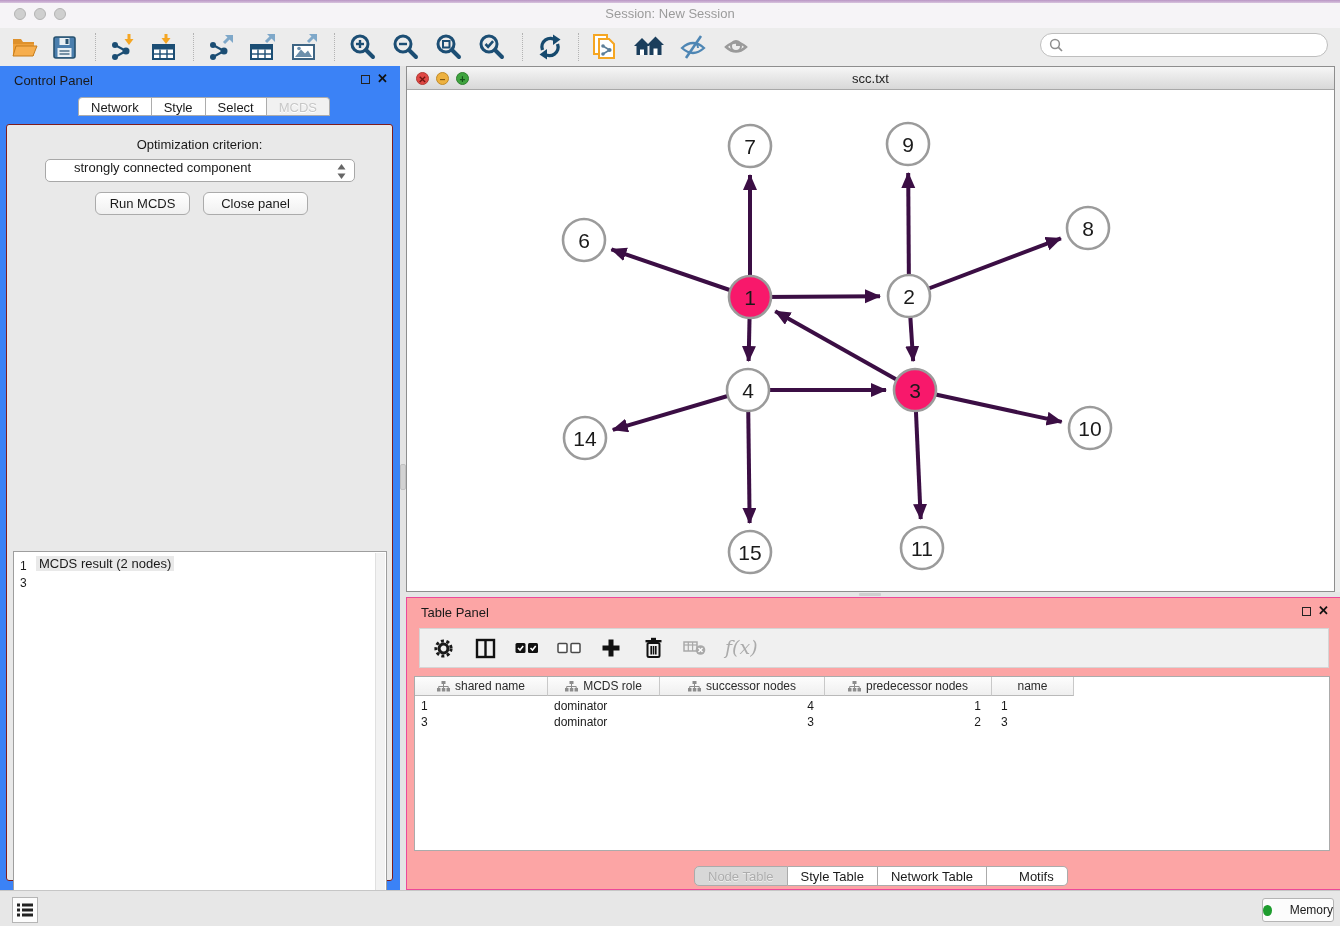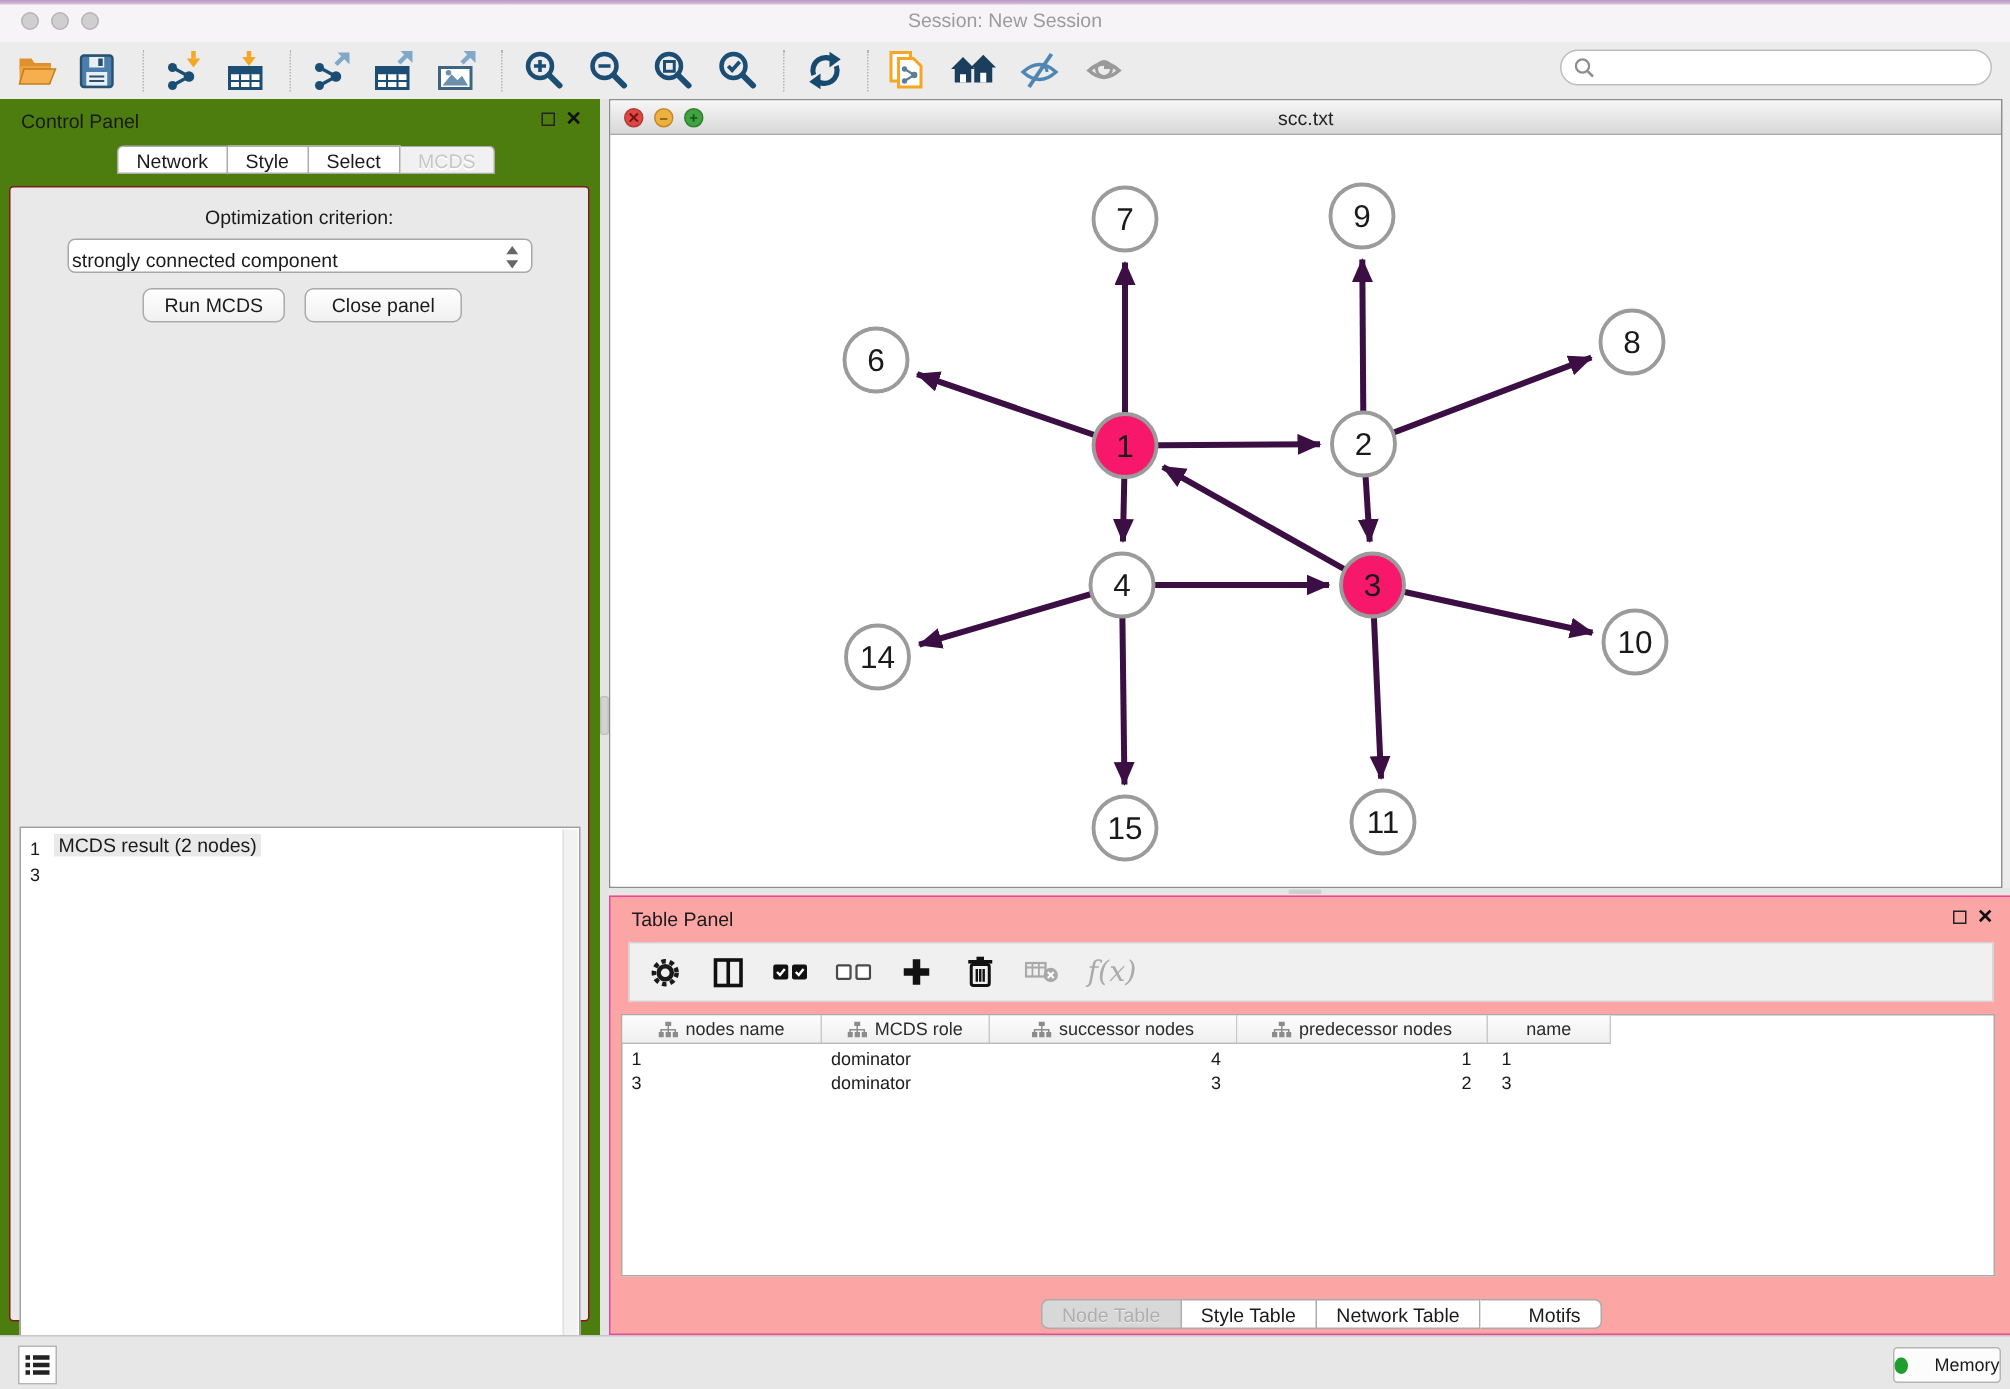--- a/index.html
+++ b/index.html
@@ -18,36 +18,36 @@
 
   
   .toolbar{left:0;top:28px;width:1340px;height:38px;background:#ECECEC;}
   .tbtn{position:absolute;top:2px;width:34px;height:34px;display:flex;align-items:center;justify-content:center;}
   .tsep{position:absolute;top:5px;height:28px;border-left:1px dotted #B3B3B3;width:0;}
   .searchbox{position:absolute;left:1040px;top:5px;width:288px;height:24px;background:#fff;
       border:1px solid #BEBEBE;border-radius:13px;display:flex;align-items:center;padding-left:8px;box-sizing:border-box;}
   .searchbox input{border:none;outline:none;flex:1;font-size:12px;background:transparent;margin-left:5px;}
 
   
-  .control-panel{left:0;top:66px;width:400px;height:824px;background:#4d7c0f;}
+  .control-panel{left:0;top:66px;width:400px;height:824px;background:#3b82f6;}
   .panel-header{position:absolute;left:14px;top:7px;font-size:13px;}
   .float-ic{position:absolute;top:9px;width:9px;height:9px;border:1.6px solid #222;box-sizing:border-box;}
   .close-ic{position:absolute;top:5px;font-size:13px;font-weight:bold;color:#111;line-height:16px;}
   .cp-tabs{position:absolute;left:78px;top:31px;height:21px;display:flex;}
   .cp-tab{background:#fff;border:1px solid #ACACAC;border-left:none;font-size:13px;
       padding:2px 12px 0;height:19px;box-sizing:border-box;}
   .cp-tab:first-child{border-left:1px solid #ACACAC;border-top-left-radius:4px;}
   .cp-tab:last-child{border-top-right-radius:4px;}
   .cp-tab.disabled-active{background:#F1F1F1;color:#C7C7C7;text-shadow:0 1px 0 #fff;}
   .cp-body{position:absolute;left:6px;top:58px;width:387px;height:757px;background:#E9E9E9;
       border:1px solid #7f1d1d;border-radius:3px;box-sizing:border-box;}
   .opt-label{position:absolute;left:0;width:100%;top:12px;text-align:center;font-size:13px;}
   .dropdown{position:absolute;left:38px;top:34px;width:310px;height:23px;background:#fff;
-      border:1px solid #A8A8A8;border-radius:5px;font-size:13px;display:flex;align-items:flex-end;
-      padding-left:2px;box-sizing:border-box;}
+      border:1px solid #A8A8A8;border-radius:5px;font-size:13px;display:flex;align-items:flex-start;
+      padding-left:28px;box-sizing:border-box;}
   .dropdown .stepper{position:absolute;right:8px;top:4px;}
   .btn{position:absolute;top:67px;height:23px;background:linear-gradient(#FFFFFF,#F0F0F0);
       border:1px solid #ABABAB;border-radius:6px;font-size:13px;text-align:center;line-height:21px;box-sizing:border-box;}
   .result-box{position:absolute;left:6px;top:426px;width:374px;height:380px;background:#fff;
       border:1px solid #9E9E9E;box-sizing:border-box;}
   .result-legend{position:absolute;left:22px;top:-8px;background:#E9E9E9;padding:0 3px;font-size:13px;margin-top:12px;}
   .result-lines{position:absolute;left:6px;top:6px;font-size:12px;line-height:17px;}
   .result-scroll{position:absolute;right:1px;top:1px;bottom:1px;width:9px;background:#F2F2F2;border-left:1px solid #E0E0E0;}
 
   
@@ -428,21 +428,21 @@
               <g fill="#8C8C8C">
                 <rect x="4.5" y="0" width="4" height="3"></rect>
                 <rect x="0" y="7" width="3.5" height="3.5"></rect>
                 <rect x="4.8" y="7" width="3.5" height="3.5"></rect>
                 <rect x="9.5" y="7" width="3.5" height="3.5"></rect>
               </g>
               <g stroke="#8C8C8C" stroke-width="1" fill="none">
                 <path d="M6.5,3 v2.5 M1.7,7 v-1.5 h9.5 v1.5 M6.5,5.5 v1.5"></path>
               </g>
             </svg>
-          <span>nodes name</span>
+          <span>shared name</span>
         </div>
         <div class="th" style="width:112px">
           <svg width="13" height="11" viewBox="0 0 13 11">
               <g fill="#8C8C8C">
                 <rect x="4.5" y="0" width="4" height="3"></rect>
                 <rect x="0" y="7" width="3.5" height="3.5"></rect>
                 <rect x="4.8" y="7" width="3.5" height="3.5"></rect>
                 <rect x="9.5" y="7" width="3.5" height="3.5"></rect>
               </g>
               <g stroke="#8C8C8C" stroke-width="1" fill="none">

